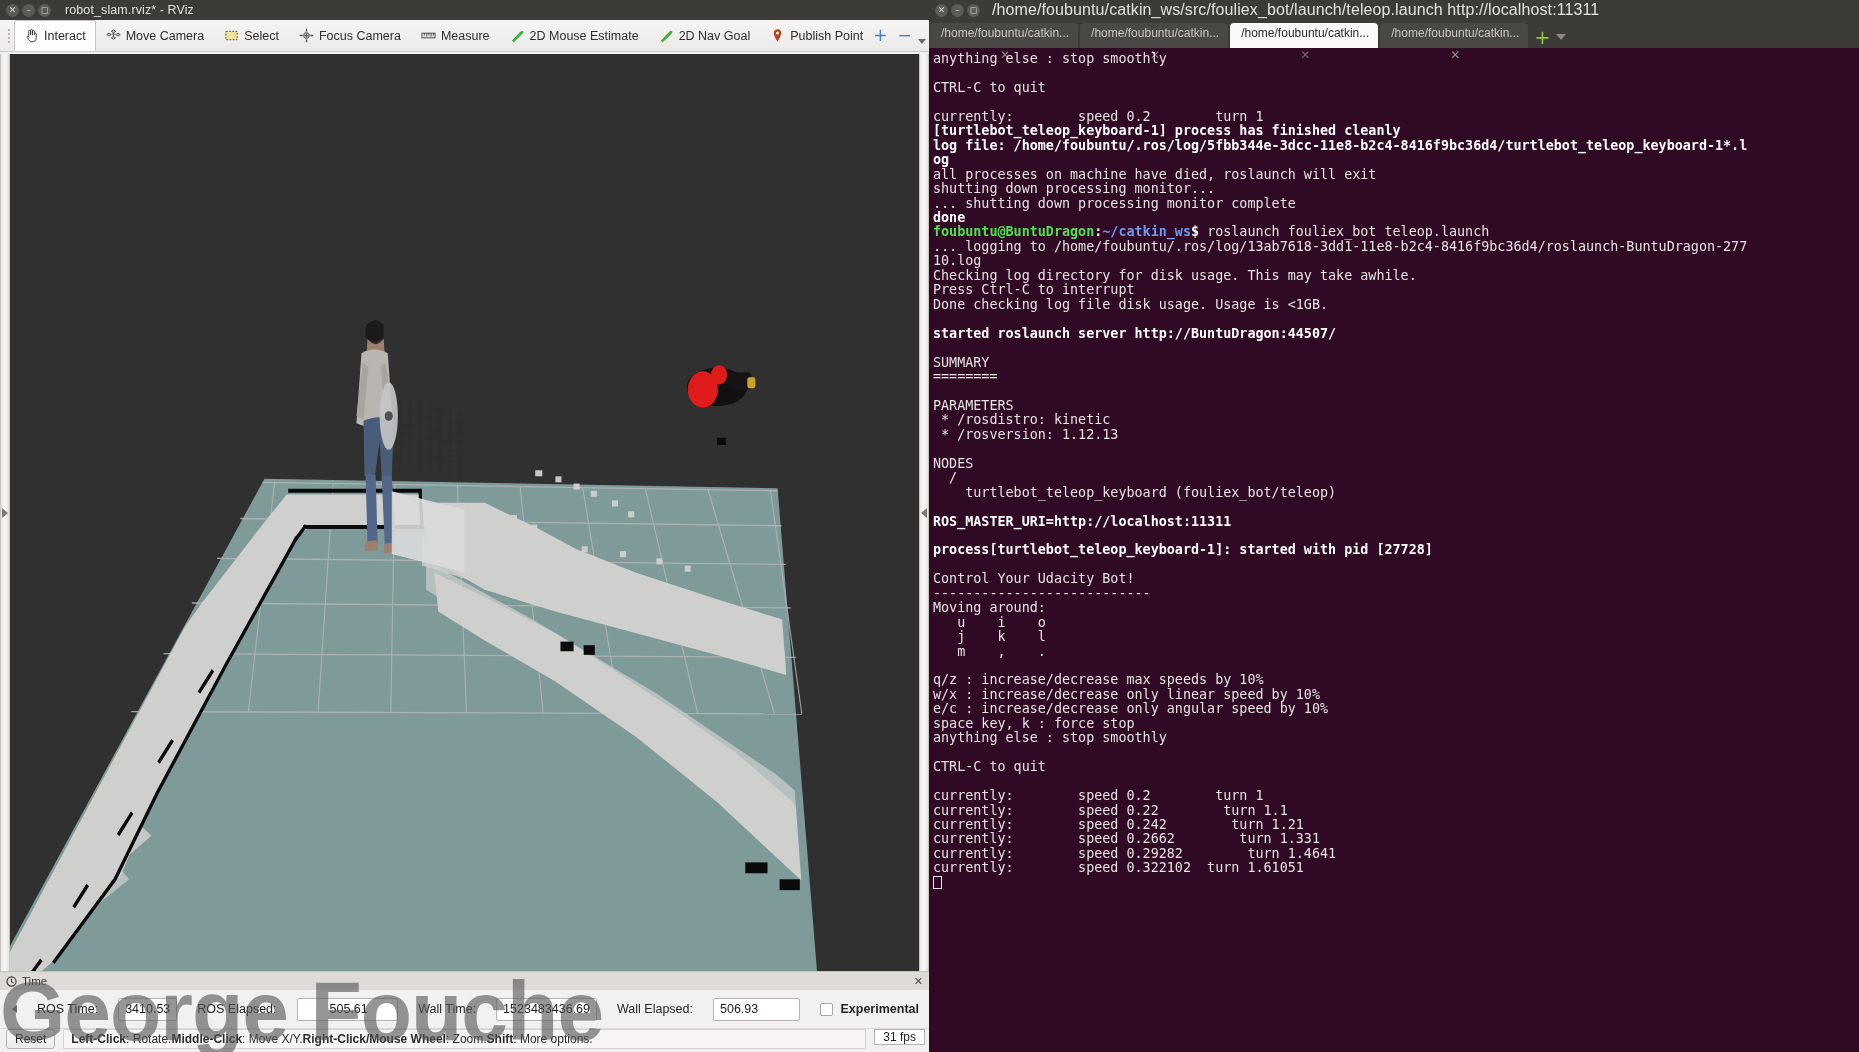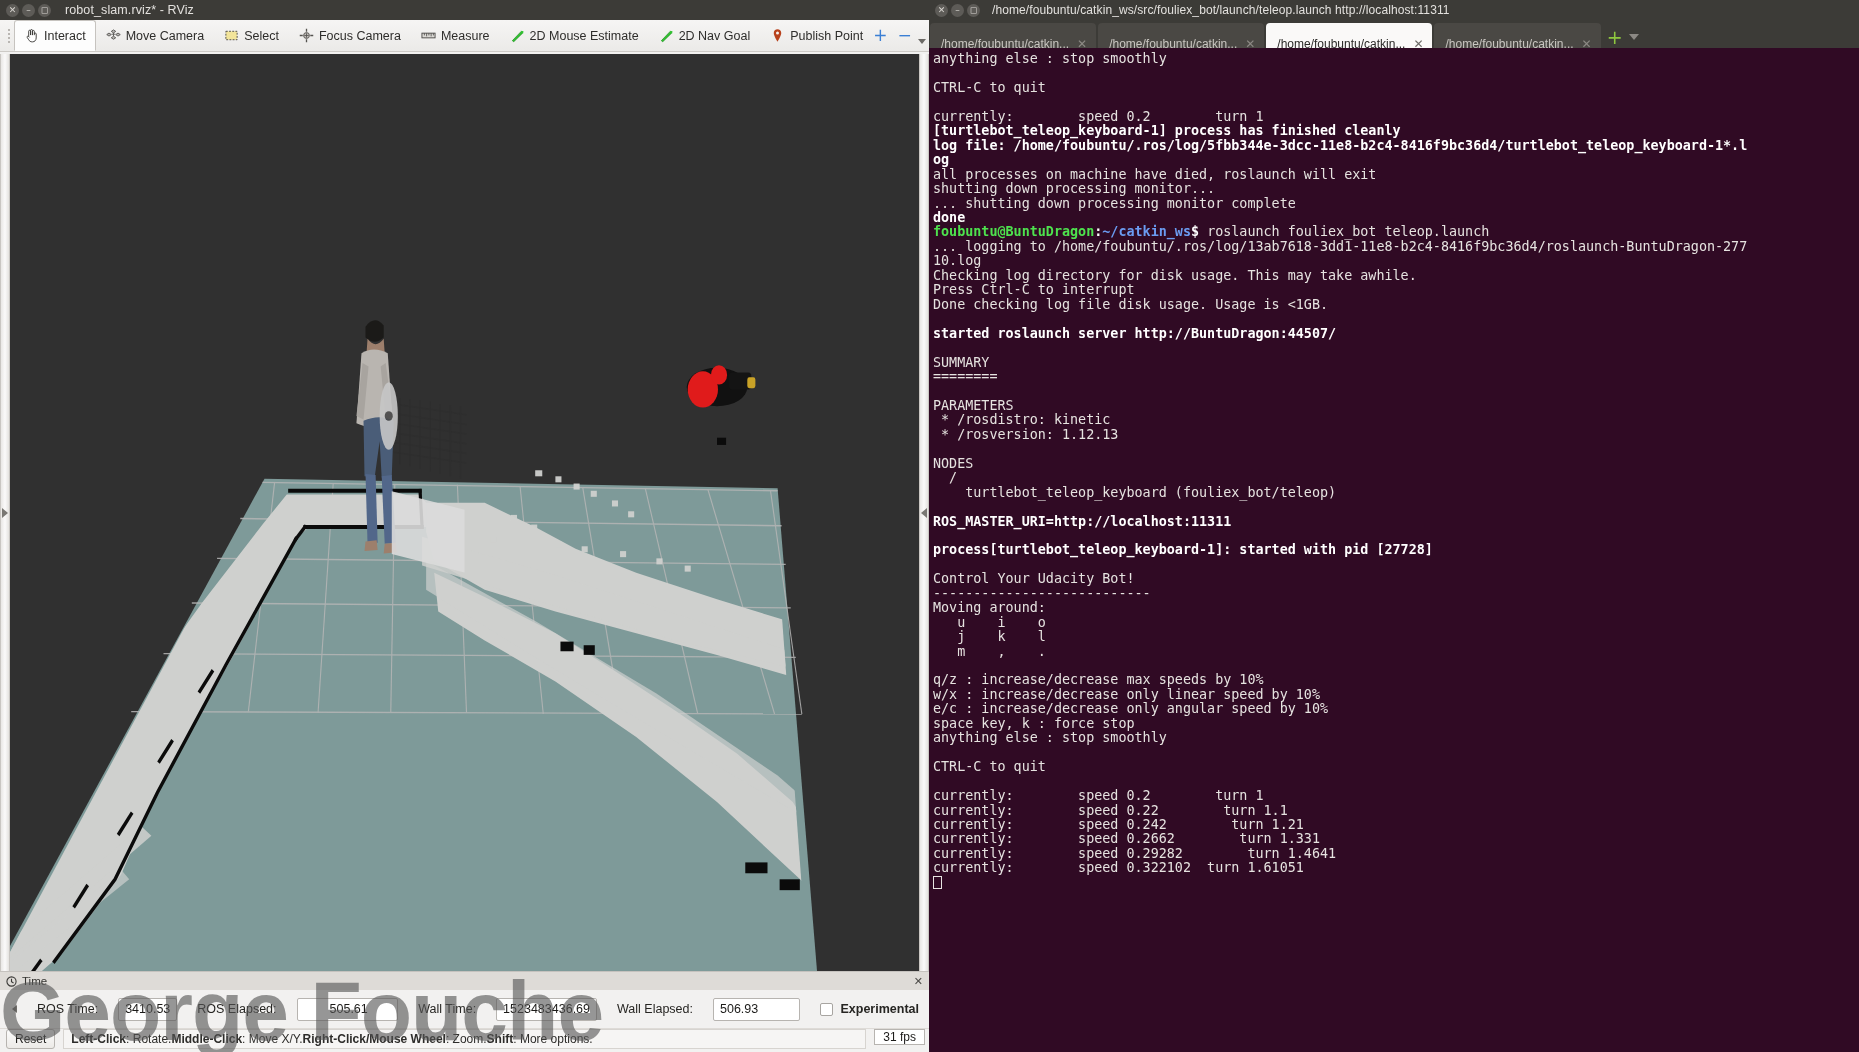--- a/index.html
+++ b/index.html
@@ -156,32 +156,32 @@
   #term {
     width: 930px; height: 1052px;
     display: flex; flex-direction: column;
     background: #300a24;
     overflow: hidden;
   }
   .term-title {
     height: 20px; flex:0 0 20px; background:#3c3b37;
     display:flex; align-items:center; padding-left:6px;
   }
-  .term-title .titletext { margin-left: 12px; font-size: 12px;}
+  .term-title .titletext { margin-left: 12px; font-size: 16px;}
   .tabbar {
     height: 28px; flex: 0 0 28px;
     background: #3c3b37; display:flex; align-items:flex-end;
     padding-left: 1px;
   }
   .tab {
     height: 25px; display:flex; align-items:center; gap: 8px;
-    padding: 16px 9px 0 11px; font-size: 12px;
+    padding: 3px 9px 0 11px; font-size: 12px;
     color: #c9c6c1; background: #4a4844;
     border-top-left-radius: 4px; border-top-right-radius: 4px;
-    margin-right: 2px; max-width: 186px; white-space: nowrap;
+    margin-right: 2px; max-width: 186px; white-space: nowrap; flex-direction: column;
   }
   .tab.active { background: #faf9f8; color: #2a2927; }
   .tab .close { font-size: 12px; color:#8d8a85; }
   .tab.active .close { color:#6b6965; }
   .tab-add { color:#8ec63f; font-size: 19px; margin:0 6px 1px 4px; line-height:1; font-family:"DejaVu Sans", sans-serif;}
   .tab-caret { width:0;height:0;border-left:5px solid transparent;border-right:5px solid transparent;border-top:6px solid #8c8984; margin-bottom:8px; margin-right:6px;}
 
   .termbody {
     flex: 1 1 auto; overflow: hidden;
     padding: 4px 0 0 4px;

